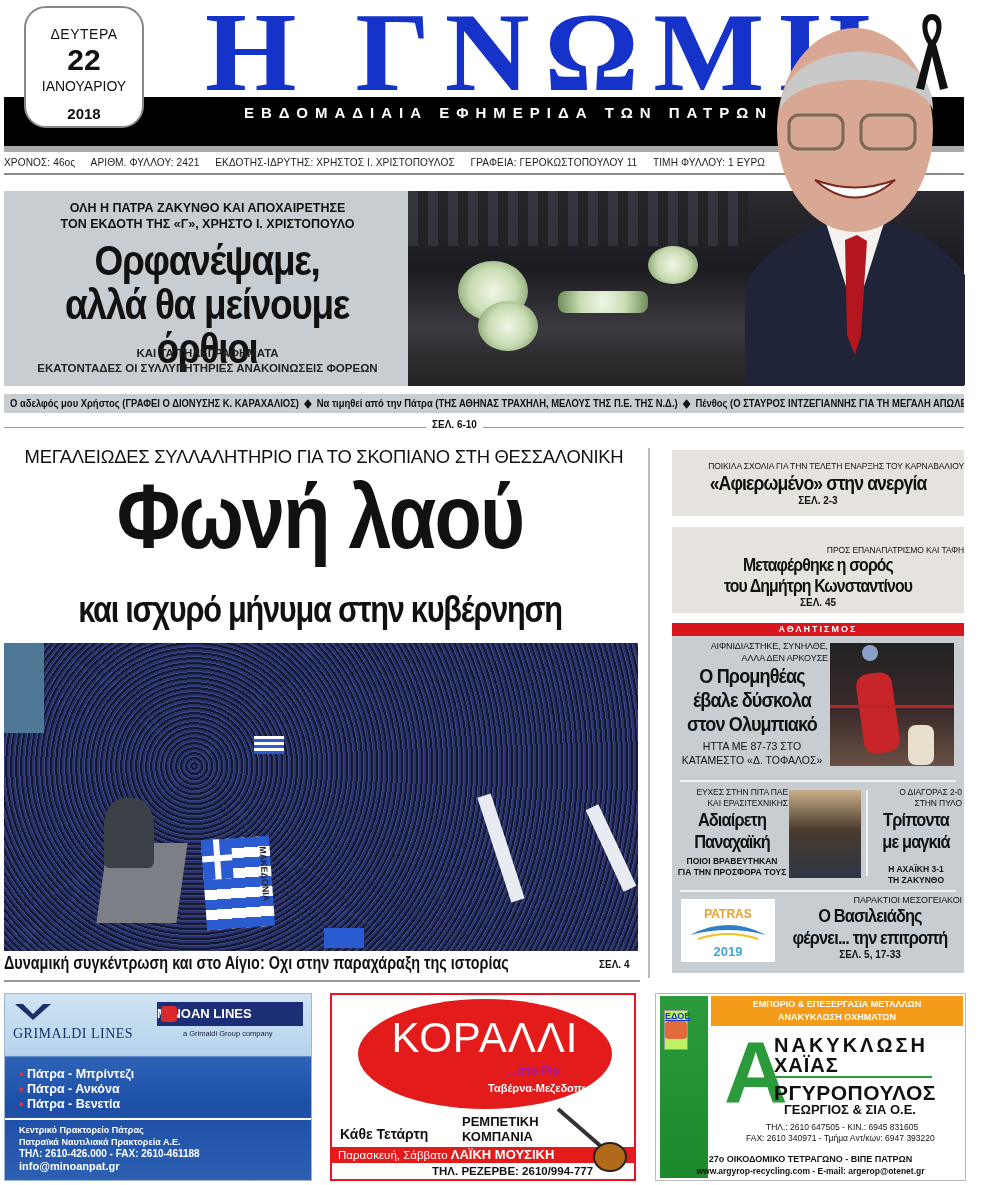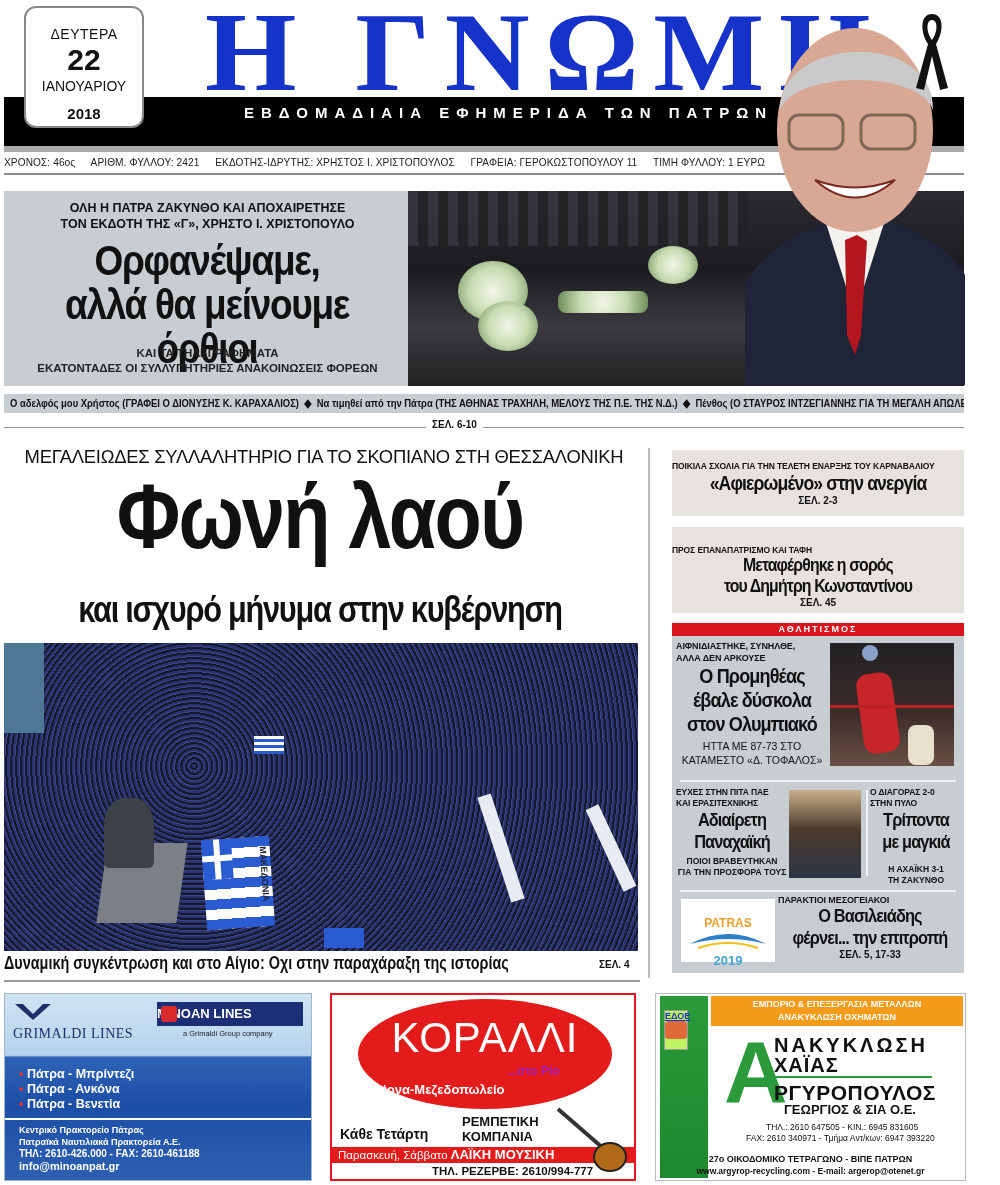--- a/index.html
+++ b/index.html
@@ -1,19 +1,19 @@
 <!DOCTYPE html>
 <html><head>
 <meta charset="utf-8">
 <style>
 *{box-sizing:border-box;margin:0;padding:0}
 body{width:1000px;height:1185px;background:#fff;position:relative;overflow:hidden;font-family:"Liberation Sans",sans-serif;color:#111}
 .abs{position:absolute}
 
-.datebox{left:24px;top:6px;width:120px;height:122px;border:2px solid #888;border-radius:12px;background:#fff;z-index:3;text-align:center;padding-top:18px}
+.datebox{left:24px;top:6px;width:120px;height:122px;border:2px solid #888;border-radius:22px;background:#fff;z-index:3;text-align:center;padding-top:18px}
 .datebox .d1{font-size:14px;letter-spacing:.5px}
 .datebox .d2{font-size:30px;font-weight:bold;line-height:36px}
 .datebox .d3{font-size:14px}
 .datebox .d4{font-size:15px;font-weight:bold;margin-top:11px}
 .logo{left:205px;top:-8px;font-family:"Liberation Serif",serif;font-weight:bold;font-size:112px;color:#1633c9;letter-spacing:14px;transform:scaleX(1.05);transform-origin:left;line-height:120px;z-index:1}
 .blackbar{left:4px;top:97px;width:960px;height:50px;background:#000;z-index:0}
 .tagline{left:244px;top:104px;color:#fff;font-size:15px;font-weight:bold;letter-spacing:7px;z-index:2}
 .greystrip{left:4px;top:146px;width:960px;height:6px;background:#aaa}
 .infoline{left:4px;top:156px;font-size:11px;color:#222;letter-spacing:.1px;white-space:nowrap;transform:scaleX(.92);transform-origin:left}
 .infoline span{margin-right:14px}
@@ -37,21 +37,21 @@
 .main-kicker{left:8px;top:446px;width:632px;text-align:center;font-size:19px;letter-spacing:-.3px;white-space:nowrap;transform:scaleX(.97)}
 .main-head{left:0;top:466px;width:640px;text-align:center;font-size:86px;font-weight:bold;letter-spacing:-2px;line-height:100px;transform:scaleX(.9) scaleY(1.05)}
 .main-sub{left:0;top:587px;width:640px;text-align:center;font-size:37px;font-weight:bold;letter-spacing:-1.5px;line-height:46px;transform:scaleX(.83)}
 .crowdphoto{left:4px;top:643px;width:634px;height:308px;background:#1e2240;overflow:hidden}
 .crowd-caption{left:4px;top:953px;width:570px;font-size:18px;font-weight:bold;white-space:nowrap;transform:scaleX(.8);transform-origin:left}
 .crowd-page{left:599px;top:959px;font-size:10px;font-weight:bold}
 .rule2{left:4px;top:980px;width:636px;height:2px;background:#999}
 
 .vrule{left:648px;top:448px;width:2px;height:530px;background:#bbb}
 .sidebox{background:#e6e2de}
-.sb-kicker{font-size:8.5px;font-weight:bold;text-align:left;letter-spacing:-.1px}
+.sb-kicker{font-size:8.5px;font-weight:normal;text-align:right;letter-spacing:-.1px}
 .sb-head{font-weight:bold;text-align:center;letter-spacing:-1px}
 .sb-page{font-size:10px;font-weight:bold;text-align:center}
 .sports{left:672px;top:623px;width:292px;height:350px;background:#c7cdd0}
 .sports-bar{left:672px;top:623px;width:292px;height:13px;background:#d8141d;color:#fff;font-size:9px;font-weight:bold;text-align:center;letter-spacing:2px;line-height:13px}
 .bballphoto{left:830px;top:643px;width:124px;height:123px;background:linear-gradient(180deg,#222 0%,#3a2a2a 55%,#6a5045 100%);overflow:hidden}
 .hallphoto{left:789px;top:790px;width:72px;height:88px;background:linear-gradient(180deg,#c9b08a 0%,#4b3b2d 45%,#2d3645 100%)}
 .patraslogo{left:681px;top:899px;width:94px;height:63px;background:#fff;text-align:center}
 
 .ad1{left:4px;top:993px;width:308px;height:188px;background:linear-gradient(180deg,#cfe3f3 0%,#b6d3ec 33%,#2e63b6 34%,#1c4ea6 60%,#2d5fb2 100%);border:1px solid #9fb6d0}
 .ad2{left:330px;top:993px;width:306px;height:188px;background:#fff;border:2px solid #e12;}
@@ -220,21 +220,21 @@
     <div>με μαγκιά</div>
   </div>
   <div style="font-size:8.5px;line-height:11px;font-weight:bold;margin-top:11px">
     <div>Η ΑΧΑΪΚΗ 3-1</div>
     <div>ΤΗ ΖΑΚΥΝΘΟ</div>
   </div>
 </div>
 <div class="abs" style="left:680px;top:890px;width:276px;height:2px;background:#f2f4f4"></div>
 
 <div class="abs patraslogo">
-  <div style="font-size:12px;color:#e8a030;font-weight:bold;margin-top:17px">PATRAS</div>
+  <div style="font-size:12px;color:#e8a030;font-weight:bold;margin-top:8px">PATRAS</div>
   <svg width="80" height="20" viewBox="0 0 80 20">
       <path d="M2 14 Q40 -6 78 14 Q40 4 2 14 Z" fill="#2a7fc8"></path>
       <path d="M10 18 Q40 8 70 18" stroke="#f0c020" stroke-width="2" fill="none"></path>
     </svg>
   <div style="font-size:13px;color:#46a6d6;font-weight:bold;line-height:14px">2019</div>
 </div>
 <div class="abs" style="left:778px;top:895px;width:184px;text-align:center">
   <div class="sb-kicker" style="font-size:9px">ΠΑΡΑΚΤΙΟΙ ΜΕΣΟΓΕΙΑΚΟΙ</div>
   <div class="sb-head" style="font-size:19px;line-height:22px;transform:scaleX(.86)">
     <div>Ο Βασιλειάδης</div>
@@ -266,21 +266,21 @@
     <div>Πατραϊκά Ναυτιλιακά Πρακτορεία Α.Ε.</div>
     <div style="font-size:10px">ΤΗΛ: 2610-426.000 - FAX: 2610-461188</div>
     <div style="font-size:11px">info@minoanpat.gr</div>
   </div>
 </div>
 
 <div class="abs ad2">
   <div style="position:absolute;left:26px;top:4px;width:254px;height:110px;background:#e31b1b;border-radius:50%"></div>
   <div style="position:absolute;left:26px;top:20px;width:254px;text-align:center;color:#fff;font-size:42px;letter-spacing:1px;line-height:46px">ΚΟΡΑΛΛΙ</div>
   <div style="position:absolute;left:175px;top:69px;color:#a21caf;font-size:12px;font-weight:bold">...στο Ρίο</div>
-  <div style="position:absolute;left:26px;top:87px;width:254px;text-align:left;color:#fff;font-size:13px;font-weight:bold">Ταβέρνα-Μεζεδοπωλείο</div>
+  <div style="position:absolute;left:26px;top:87px;width:254px;text-align:right;color:#fff;font-size:11px;font-weight:bold">Ταβέρνα-Μεζεδοπωλείο</div>
   <div style="position:absolute;left:8px;top:131px;font-size:14px;font-weight:bold">Κάθε Τετάρτη</div>
   <div style="position:absolute;left:130px;top:119px;font-size:13px;font-weight:bold;line-height:15px">
     <div>ΡΕΜΠΕΤΙΚΗ</div>
     <div>ΚΟΜΠΑΝΙΑ</div>
   </div>
   <div style="position:absolute;left:0;top:152px;width:302px;height:16px;background:#e31b1b;color:#fff;font-size:11.5px;line-height:16px;padding-left:6px">
     <span>Παρασκευή, Σάββατο</span>
     <span style="font-weight:bold;font-size:13px">ΛΑΪΚΗ ΜΟΥΣΙΚΗ</span>
   </div>
   <svg style="position:absolute;left:222px;top:110px" width="80" height="70" viewBox="0 0 80 70">

